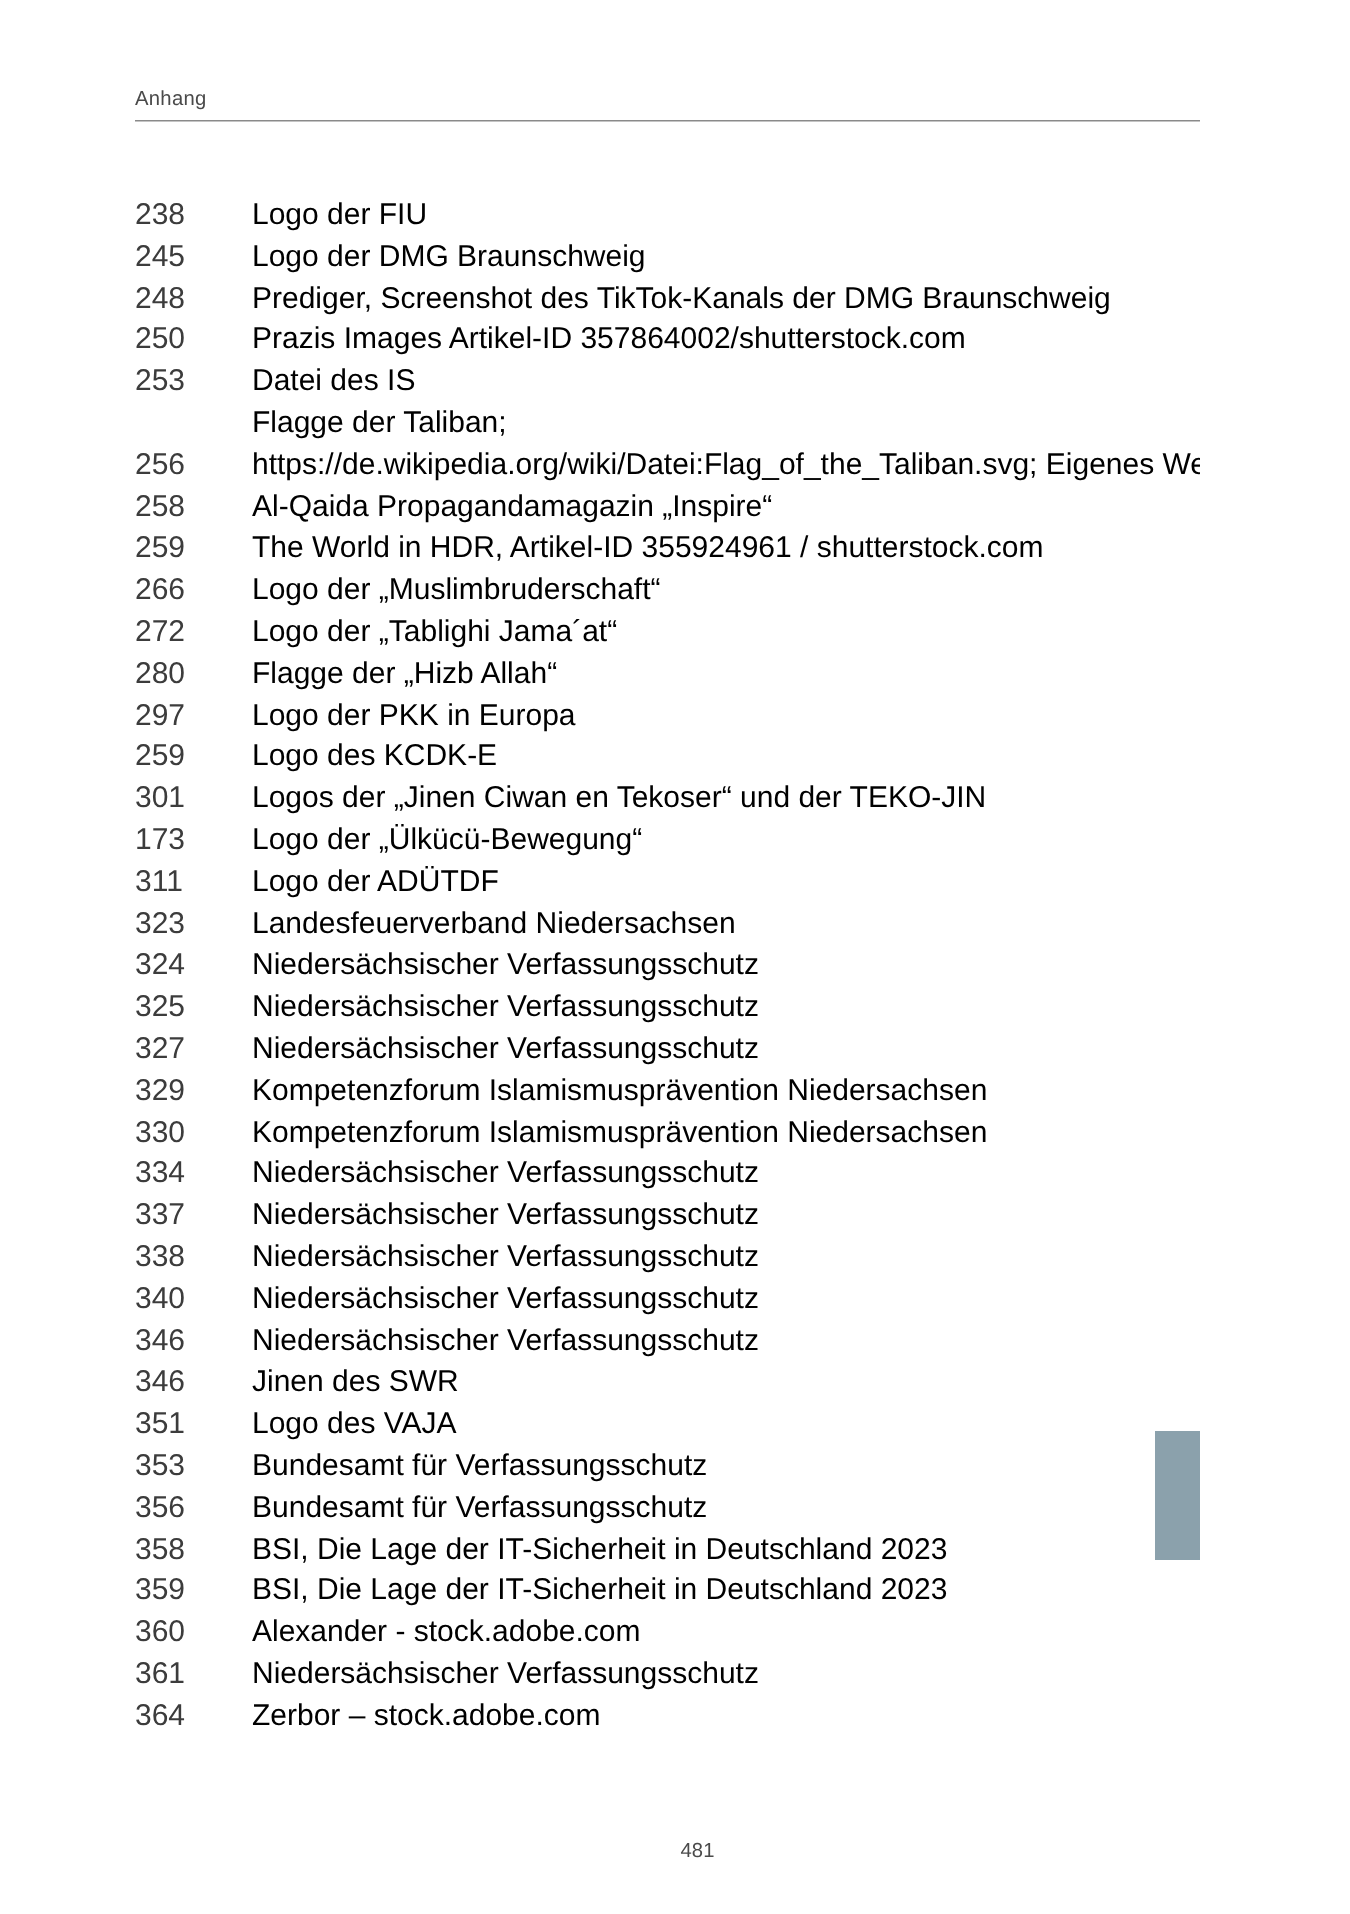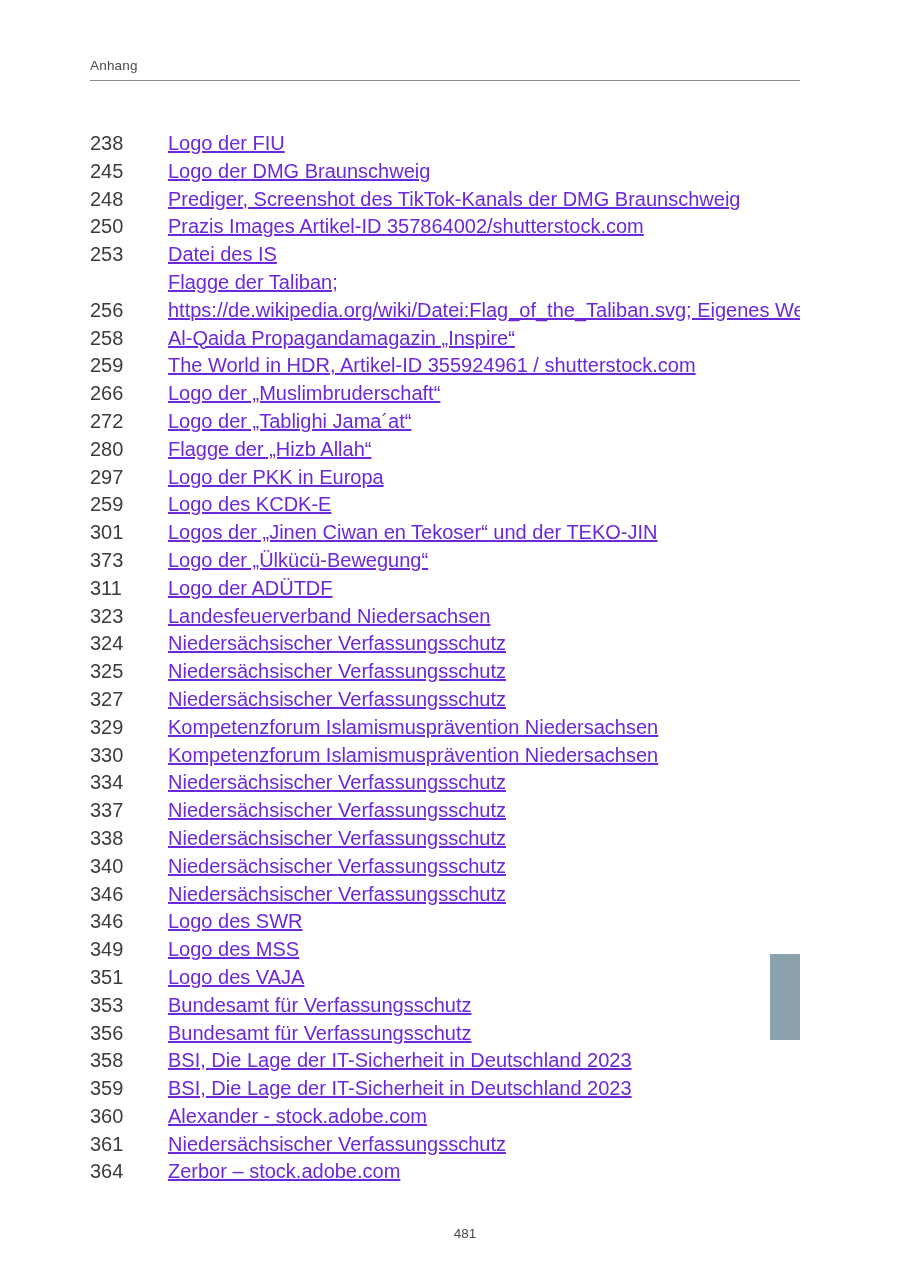--- a/index.html
+++ b/index.html
@@ -47,23 +47,22 @@
     font-size: 20px;
     line-height: 27.8px;
   }
   .credit-num {
     flex: 0 0 78px;
     color: #3c3c3c;
   }
   .credit-desc {
     flex: 1 1 auto;
     max-width: 672px;
-    color: #6d28d9;
+    color: #000000;
     overflow-wrap: break-word;
-    text-decoration: underline;
   }
   .section-tab {
     position: absolute;
     right: 0;
     top: 954px;
     width: 30px;
     height: 86px;
     background: #8ba1ac;
   }
   .footer-page-number {
@@ -151,21 +150,21 @@
       <span class="credit-num">259</span>
       <span class="credit-desc">Logo des KCDK-E</span>
     </div>
 
     <div class="credit-row">
       <span class="credit-num">301</span>
       <span class="credit-desc">Logos der „Jinen Ciwan en Tekoser“ und der TEKO-JIN</span>
     </div>
 
     <div class="credit-row">
-      <span class="credit-num">373</span>
+      <span class="credit-num">173</span>
       <span class="credit-desc">Logo der „Ülkücü-Bewegung“</span>
     </div>
 
     <div class="credit-row">
       <span class="credit-num">311</span>
       <span class="credit-desc">Logo der ADÜTDF</span>
     </div>
 
     <div class="credit-row">
       <span class="credit-num">323</span>
@@ -217,27 +216,23 @@
       <span class="credit-desc">Niedersächsischer Verfassungsschutz</span>
     </div>
 
     <div class="credit-row">
       <span class="credit-num">346</span>
       <span class="credit-desc">Niedersächsischer Verfassungsschutz</span>
     </div>
 
     <div class="credit-row">
       <span class="credit-num">346</span>
-      <span class="credit-desc">Logo des SWR</span>
-    </div>
-
-    <div class="credit-row">
-      <span class="credit-num">349</span>
-      <span class="credit-desc">Logo des MSS</span>
-    </div>
+      <span class="credit-desc">Jinen des SWR</span>
+    </div>
+
 
     <div class="credit-row">
       <span class="credit-num">351</span>
       <span class="credit-desc">Logo des VAJA</span>
     </div>
 
     <div class="credit-row">
       <span class="credit-num">353</span>
       <span class="credit-desc">Bundesamt für Verfassungsschutz</span>
     </div>

